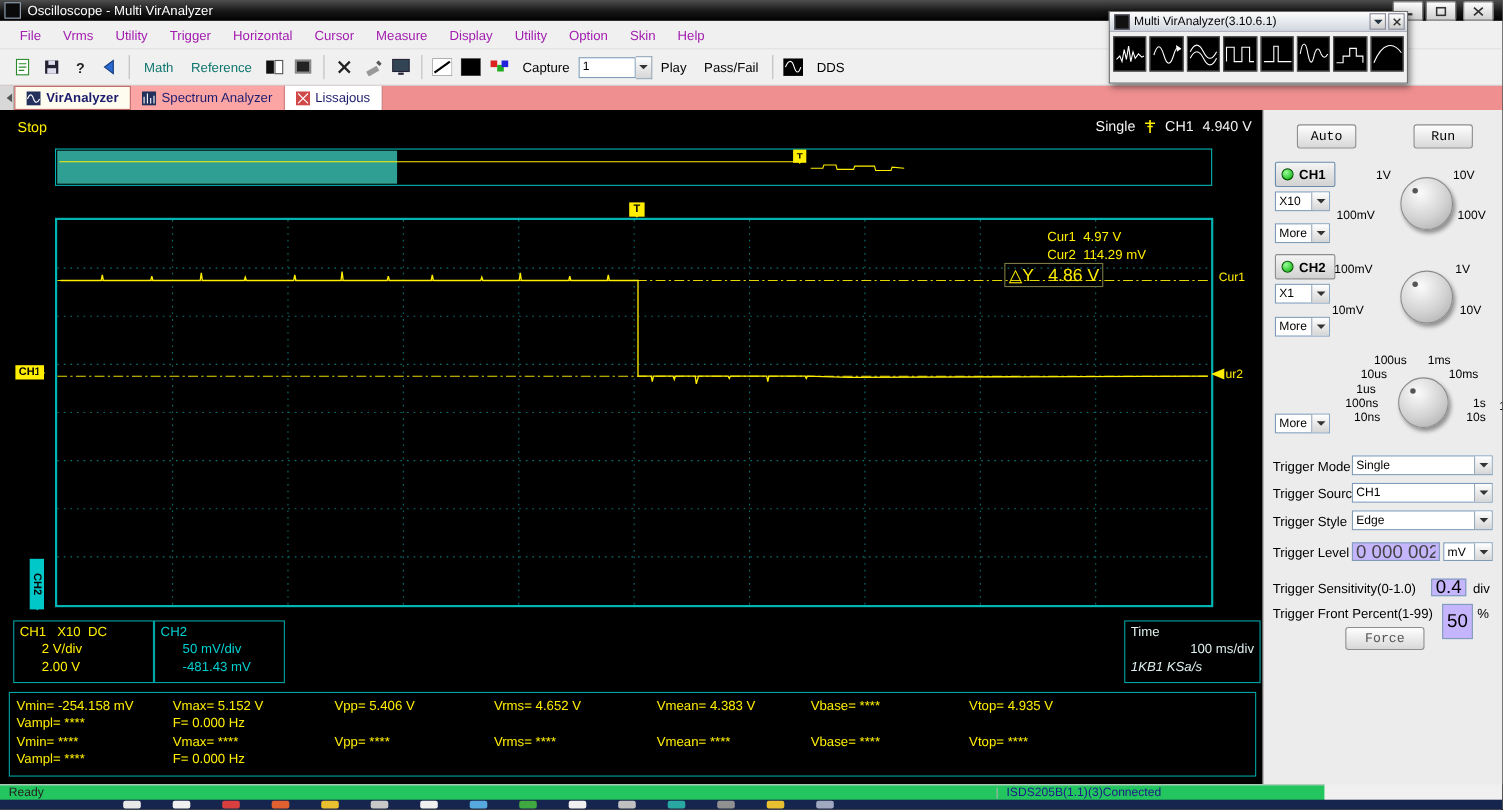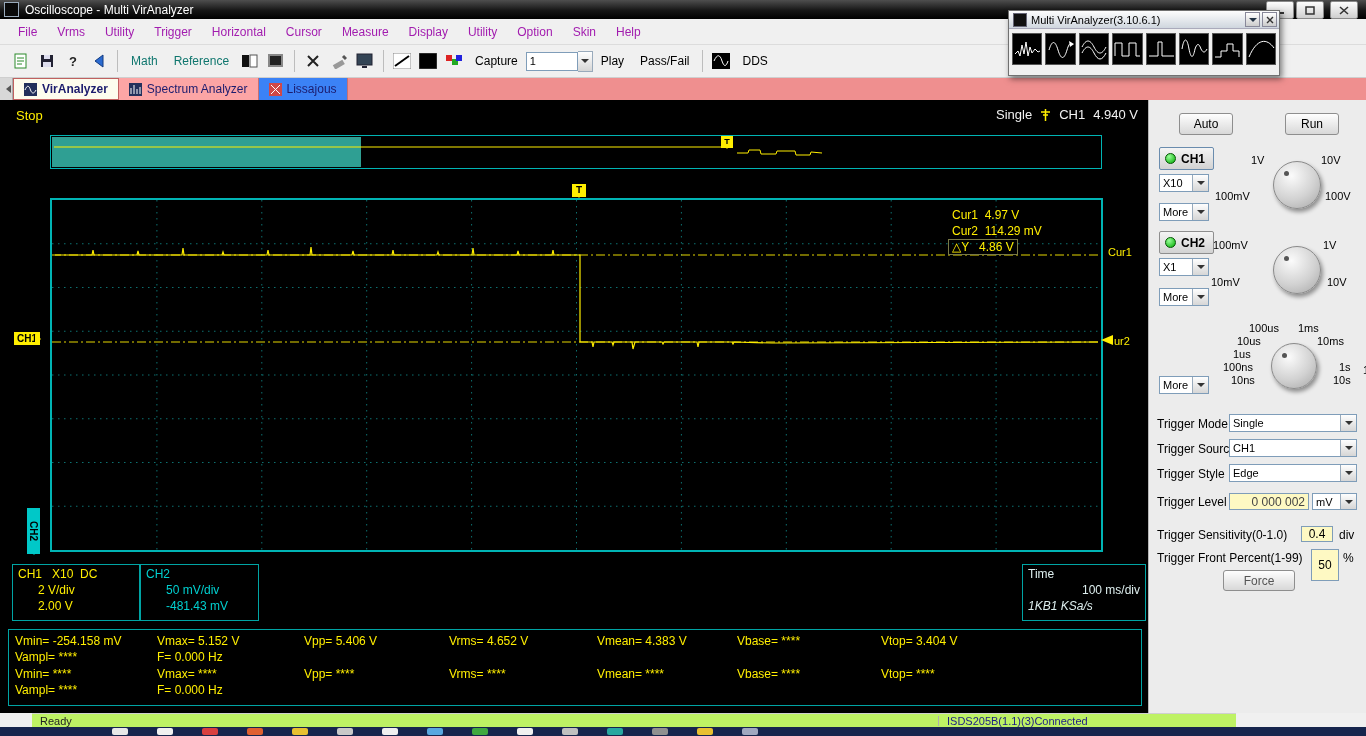--- a/index.html
+++ b/index.html
@@ -33,21 +33,21 @@
              display:flex;align-items:center;justify-content:center;}
   .tri-dn{width:0;height:0;border:4px solid transparent;border-top:4px solid #333;margin-top:4px;}
 
   
   .tabbar{position:absolute;left:0;top:78px;width:1366px;height:22px;background:#ef8f8f;display:flex;align-items:stretch;}
   .tabscroll{width:12px;background:#d8d8d8;border-right:1px solid #aaa;display:flex;align-items:center;justify-content:center;}
   .tri-left{width:0;height:0;border:4px solid transparent;border-right:5px solid #555;}
   .tab{display:flex;align-items:center;gap:5px;padding:0 10px;font-size:12px;color:#1c1c6e;border-right:1px solid #c87070;}
   .tab.active{background:#fdfcee;border:1px solid #c06060;font-weight:bold;}
   .tab.spectrum{background:#fca5a5;}
-  .tab.lissa{background:#3b82f6;}
+  .tab.lissa{background:#ffffff;}
   .tabico{width:13px;height:13px;display:block;}
 
   
   .scope{position:absolute;left:0;top:100px;width:1148px;height:613px;background:#000;}
   .ylab{color:#ffee00;}
   .strip{position:absolute;left:50px;top:35px;width:1050px;height:32px;border:1px solid #00b4b4;}
   .grid{position:absolute;left:50px;top:98px;width:1049px;height:350px;border:2px solid #00b4b4;}
   .tflag{position:absolute;background:#ffee00;color:#000;font-weight:bold;text-align:center;}
   .tflag i{position:absolute;left:50%;bottom:-5px;margin-left:-4px;width:0;height:0;
            border:4px solid transparent;border-top:5px solid #ffee00;}
@@ -58,38 +58,38 @@
           writing-mode:vertical-rl;text-align:center;padding:4px 1px;}
   .ch2tag i{position:absolute;left:50%;bottom:-6px;margin-left:-5px;width:0;height:0;border:5px solid transparent;border-top:6px solid #00c8c8;}
   .info{position:absolute;border:1px solid #00a4a4;font-size:12px;box-sizing:border-box;padding:2px 5px;}
   .info .r2{padding-left:20px;margin-top:2px;}
   .meas-panel{position:absolute;left:8px;top:529px;width:1132px;height:75px;border:1px solid #00a4a4;}
   .meas{position:absolute;font-size:12px;color:#ffee00;white-space:pre;}
 
   
   .rpanel{position:absolute;left:1148px;top:100px;width:218px;height:613px;background:#ececec;border-left:1px solid #b5b5b5;box-sizing:border-box;}
   .btn{position:absolute;display:flex;align-items:center;justify-content:center;
-       background:linear-gradient(#fefefe,#d8d8d8);border:1px solid #8e8e8e;border-radius:3px;font-size:12px;color:#000;}
+       background:linear-gradient(#fefefe,#d8d8d8);border:1px solid #8e8e8e;border-radius:3px;font-size:12px;color:#000;font-family:Liberation Mono, monospace;}
   .chbtn{position:absolute;display:flex;align-items:center;justify-content:flex-start;padding-left:5px;
          background:linear-gradient(#f4f4f4,#d2d2d2);border:1px solid #6a8cae;border-radius:2px;font-size:12px;font-weight:bold;}
   .led{width:9px;height:9px;border-radius:50%;background:radial-gradient(circle at 35% 30%,#9f9,#0a0);border:1px solid #050;margin-right:5px;}
   .dd{position:absolute;height:18px;background:#fff;border:1px solid #7f9db9;display:flex;align-items:center;font-size:11px;color:#000;box-sizing:border-box;}
   .dd .txt{flex:1;padding:0 3px;white-space:nowrap;overflow:hidden;}
   .dd .arr{width:15px;height:100%;background:linear-gradient(#fefefe,#d6d6d6);border-left:1px solid #9ab;
            display:flex;align-items:center;justify-content:center;}
   .knob{position:absolute;border-radius:50%;border:1px solid #8a8a8a;
         background:radial-gradient(circle at 38% 30%,#fbfbfb,#d2d2d2 55%,#a6a6a6);box-shadow:2px 3px 4px rgba(0,0,0,.4);}
   .knob i{position:absolute;width:5px;height:5px;border-radius:50%;background:#555;left:10px;top:9px;}
   .klabel{position:absolute;font-size:11px;color:#000;white-space:nowrap;}
   .plabel{position:absolute;font-size:12px;color:#000;white-space:nowrap;}
-  .pinput{position:absolute;border:1px solid #7f9db9;font-size:12px;color:#444;text-align:right;
-          padding:0 3px;font-family:"Liberation Sans",sans-serif;box-sizing:border-box;background:#fef9c3;}
-
-  
-  .statusbar{position:absolute;left:0;top:713px;width:1204px;height:14px;background:#bef264;border-top:1px solid #cfcfcf;font-size:11px;margin-left:32px;}
+  .pinput{position:absolute;border:1px solid #7f9db9;font-size:17px;color:#444;text-align:right;
+          padding:0 3px;font-family:"Liberation Sans",sans-serif;box-sizing:border-box;background:#c4b5fd;}
+
+  
+  .statusbar{position:absolute;left:0;top:713px;width:1204px;height:14px;background:#22c55e;border-top:1px solid #cfcfcf;font-size:11px;}
   .taskbar{position:absolute;left:0;top:727px;width:1366px;height:9px;background:#16254d;}
   .tb-ico{position:absolute;top:1px;width:16px;height:7px;border-radius:2px;}
 
   
   .palette{position:absolute;left:1008px;top:10px;width:270px;height:64px;z-index:60;
            border:1px solid #707070;background:#f0f0f0;box-shadow:2px 3px 6px rgba(0,0,0,.5);}
   .palette .pt{height:17px;background:linear-gradient(#fdfdfd,#cfd6de);display:flex;align-items:center;border-bottom:1px solid #aab;}
   .palette .pt .ico{width:12px;height:12px;background:#111;border:1px solid #667;margin:0 4px;}
   .palette .pt .t{flex:1;font-size:11px;color:#000;}
   .pbtn{width:13px;height:13px;border:1px solid #889;background:linear-gradient(#fff,#ccc);
@@ -290,21 +290,21 @@
           <path d="M0,43.75H1049 M0,87.5H1049 M0,131.25H1049 M0,175H1049 M0,218.75H1049 M0,262.5H1049 M0,306.25H1049"></path>
         </g>
         <line x1="0" y1="55" x2="1049" y2="55" stroke="#ffee00" stroke-width="1" stroke-dasharray="9 3 2 3" opacity="0.9"></line>
         <line x1="0" y1="142" x2="1049" y2="142" stroke="#ffee00" stroke-width="1" stroke-dasharray="9 3 2 3" opacity="0.9"></line>
         <path d="M3,55 L40,55 41,50 42,55 85,55 86,51 87,55 130,55 131,48 132,55 170,55 171,52 172,55 215,55 216,50 217,55 258,55 259,47 260,55 300,55 301,51 302,55 340,55 341,50 342,55 385,55 386,52 387,55 420,55 421,48 422,55 465,55 466,51 467,55 500,55 501,50 502,55 528,55 528,142 540,142 541,147 542,142 560,142 561,145 562,142 580,142 581,149 583,142 610,142 611,144 612,142 645,142 646,147 647,142 680,142 681,144 682,142 720,143 1046,142" fill="none" stroke="#ffee00" stroke-width="1.2"></path>
       </svg>
     </div>
 
     <span class="abs ylab pre" style="left:952px;top:108px;font-size:12px;">Cur1  4.97 V</span>
     <span class="abs ylab pre" style="left:952px;top:124px;font-size:12px;">Cur2  114.29 mV</span>
-    <span class="abs ylab pre curline3" style="left:948px;top:139px;font-size:12px;">△Y   4.86 V</span>
+    <span class="abs ylab pre curline3" style="left:913px;top:139px;font-size:16px;">△Y   4.86 V</span>
 
     <span class="abs ylab" style="left:1108px;top:146px;font-size:11px;">Cur1</span>
     <svg class="abs" style="left:1100px;top:234px;" width="14" height="12">
         <path d="M13,1 L1,6 L13,11 Z" fill="#ffee00"></path>
       </svg>
     <span class="abs ylab" style="left:1114px;top:235px;font-size:11px;">ur2</span>
 
     <div class="chtag" style="left:14px;top:232px;">
       <span>CH1</span><i></i>
     </div>
@@ -331,21 +331,21 @@
       </div>
     </div>
 
     <div class="meas-panel">
       <span class="meas" style="left:6px;top:4px;">Vmin= -254.158 mV</span>
       <span class="meas" style="left:148px;top:4px;">Vmax= 5.152 V</span>
       <span class="meas" style="left:295px;top:4px;">Vpp= 5.406 V</span>
       <span class="meas" style="left:440px;top:4px;">Vrms= 4.652 V</span>
       <span class="meas" style="left:588px;top:4px;">Vmean= 4.383 V</span>
       <span class="meas" style="left:728px;top:4px;">Vbase= ****</span>
-      <span class="meas" style="left:872px;top:4px;">Vtop= 3.404 V</span>
+      <span class="meas" style="left:872px;top:4px;">Vtop= 4.935 V</span>
       <span class="meas" style="left:6px;top:20px;">Vampl= ****</span>
       <span class="meas" style="left:148px;top:20px;">F= 0.000 Hz</span>
       <span class="meas" style="left:6px;top:37px;">Vmin= ****</span>
       <span class="meas" style="left:148px;top:37px;">Vmax= ****</span>
       <span class="meas" style="left:295px;top:37px;">Vpp= ****</span>
       <span class="meas" style="left:440px;top:37px;">Vrms= ****</span>
       <span class="meas" style="left:588px;top:37px;">Vmean= ****</span>
       <span class="meas" style="left:728px;top:37px;">Vbase= ****</span>
       <span class="meas" style="left:872px;top:37px;">Vtop= ****</span>
       <span class="meas" style="left:6px;top:53px;">Vampl= ****</span>

